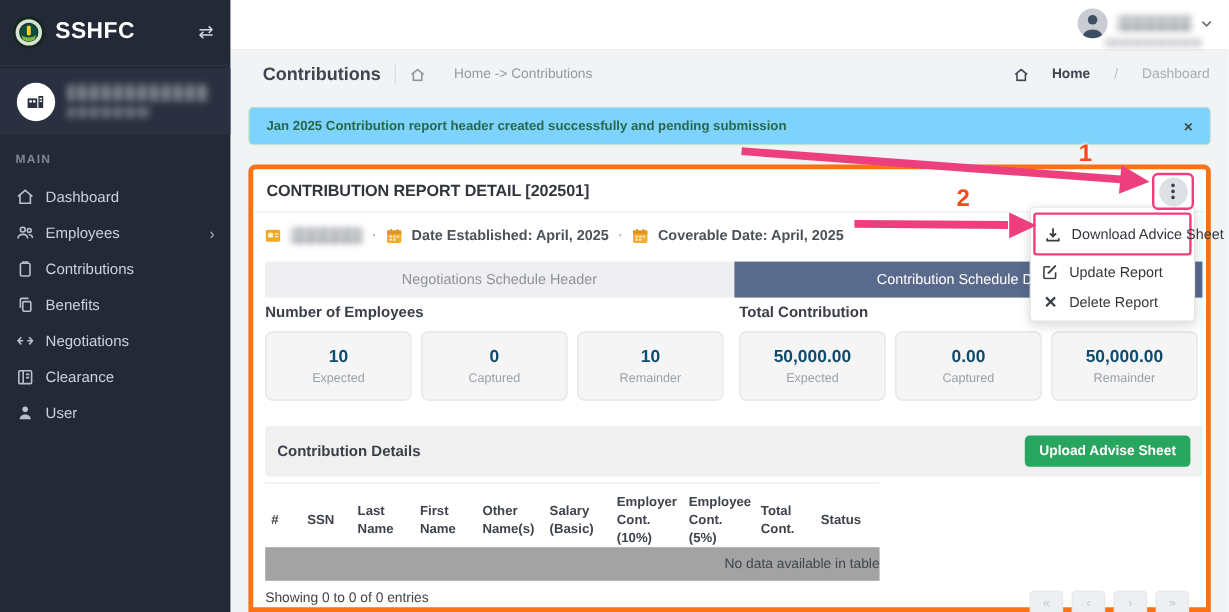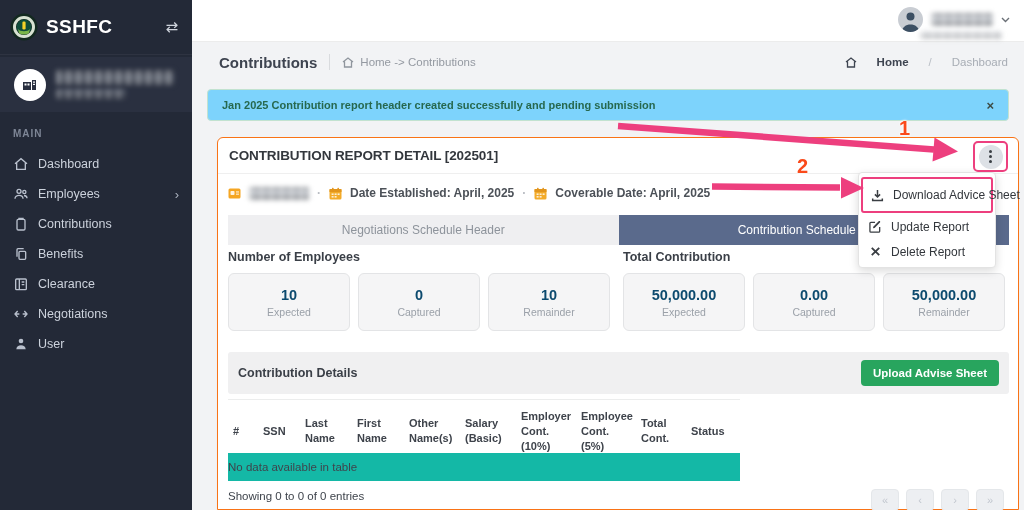--- a/index.html
+++ b/index.html
@@ -28,32 +28,32 @@
   
   .main { position:absolute; left:192px; top:0; width:832px; height:510px; }
   .topbar { position:absolute; left:0; top:0; width:832px; height:42px; background:#fff; border-bottom:1px solid #ececec; }
   .userchip { position:absolute; right:14px; top:7px; display:flex; align-items:center; gap:8px; cursor:pointer; }
   .uav { width:25px; height:25px; border-radius:50%; background:#c9cdd3; display:flex; align-items:flex-end; justify-content:center; overflow:hidden; }
   .sub-redact { position:absolute; right:22px; top:31px; width:82px; height:8px; }
 
   .page-head { position:absolute; left:27px; top:50px; right:16px; height:24px; display:flex; align-items:center; }
   .page-title { font-size:15px; font-weight:700; color:#3e4450; }
   .vdiv { width:1px; height:16px; background:#d9dbde; margin:0 12px; }
-  .crumb { display:flex; align-items:center; gap:6px; color:#9499a1; font-size:11.5px; }
+  .crumb { display:flex; align-items:center; gap:24px; color:#9499a1; font-size:11.5px; }
   .crumb-right { margin-left:auto; display:flex; align-items:center; gap:20px; font-size:11.5px; }
   .crumb-right .home { color:#3e4450; font-weight:600; }
   .crumb-right .sep { color:#b9bec5; }
   .crumb-right .cur { color:#a8adb5; }
 
   .alert { position:absolute; left:15px; top:89px; width:802px; height:32px; background:#7dd3fc; border:1px solid #c2e2d0; border-radius:4px; display:flex; align-items:center; padding:0 14px; }
   .alert-msg { font-size:11px; font-weight:700; color:#27684e; }
   .alert-x { margin-left:auto; color:#3c4a43; font-size:13px; font-weight:700; cursor:pointer; line-height:1; }
 
   
-  .card { position:absolute; left:25px; top:137px; width:802px; height:373px; background:#fff; border:1px solid #f97316; border-radius:6px 6px 0 0; box-shadow:0 1px 2px rgba(0,0,0,.03); }
+  .card { position:absolute; left:15px; top:137px; width:802px; height:373px; background:#fff; border:4px solid #f97316; border-radius:6px 6px 0 0; box-shadow:0 1px 2px rgba(0,0,0,.03); }
   .card-head { position:relative; height:36px; border-bottom:1px solid #efefef; display:flex; align-items:center; padding:0 11px; }
   .card-title { font-size:13.5px; font-weight:800; color:#33373d; letter-spacing:-.1px; }
   .kebab-box { position:absolute; right:10px; top:3px; width:35px; height:31px; border:2px solid #ed3f7e; border-radius:5px; background:#fff; display:flex; align-items:center; justify-content:center; z-index:12; }
   .kebab-btn { width:24px; height:24px; border-radius:50%; background:#dde1e6; display:flex; flex-direction:column; align-items:center; justify-content:center; gap:2px; cursor:pointer; }
   .kebab-btn i { width:3px; height:3px; border-radius:50%; background:#3a3f45; }
 
   .meta { position:absolute; left:10px; top:45px; height:20px; display:flex; align-items:center; gap:8px; font-size:12px; font-weight:600; color:#4c5158; }
   .dotsep { color:#b8bcc2; font-size:12px; }
 
   .tabs { position:absolute; left:10px; top:77px; width:781px; height:30px; display:flex; }
@@ -67,21 +67,21 @@
   .stat { width:122px; height:58px; background:#f5f5f6; border:1px solid #e3e4e6; border-radius:6px; display:flex; flex-direction:column; align-items:center; justify-content:center; gap:3px; }
   .stat .v { font-size:14.5px; font-weight:700; color:#0c4a6e; }
   .stat .l { font-size:10.5px; color:#9ba1a9; }
 
   .details-bar { position:absolute; left:10px; top:214px; width:781px; height:42px; background:#f0f0f1; border-radius:3px; display:flex; align-items:center; padding:0 10px; }
   .details-title { font-size:12.5px; font-weight:700; color:#3a3f47; }
   .btn-green { margin-left:auto; background:#28a55e; color:#fff; font-size:11.5px; font-weight:700; border:none; border-radius:4px; padding:7px 12px; cursor:pointer; }
 
   table.grid { position:absolute; left:10px; top:261px; width:512px; border-collapse:collapse; table-layout:fixed; }
   table.grid th { font-size:11px; font-weight:700; color:#3e434b; text-align:left; padding:9px 5px; line-height:1.35; vertical-align:middle; border-top:1px solid #eceded; border-bottom:1px solid #e2e4e6; }
-  .empty-band { position:absolute; left:10px; top:315px; width:512px; height:28px; background:#14b8a6; font-size:11.5px; color:#3f444c; text-align:left; line-height:28px; }
+  .empty-band { position:absolute; left:10px; top:315px; width:512px; height:28px; background:#a3a3a3; font-size:11.5px; color:#3f444c; text-align:right; line-height:28px; }
   .table-footer { position:absolute; left:10px; top:352px; font-size:11.5px; color:#3f444c; }
   .pager { position:absolute; right:14px; top:351px; display:flex; gap:7px; }
   .pbtn { width:28px; height:22px; background:#edeff2; border:1px solid #e4e7ea; border-radius:4px; color:#c2c7cf; font-size:11px; display:flex; align-items:center; justify-content:center; cursor:pointer; }
 
   
   .menu { position:absolute; left:666px; top:172px; width:138px; background:#fff; border:1px solid #e3e3e3; border-radius:4px; box-shadow:0 3px 10px rgba(0,0,0,.15); padding:3px 0; z-index:11; }
   .mi { display:flex; align-items:center; gap:9px; height:25px; padding:0 10px; font-size:12px; color:#33373c; cursor:pointer; white-space:nowrap; }
   .mi .mic { width:13px; height:13px; flex:none; color:#3a3e43; }
   .mi.hl { border:2px solid #ed3f7e; border-radius:3px; margin:1px 2px; height:26px; padding:16px 8px; }
 
@@ -156,30 +156,30 @@
       </div>
       <div class="nav-item">
         <svg class="nic" viewBox="0 0 24 24" fill="none" stroke="currentColor" stroke-width="2">
             <rect x="9" y="8" width="10" height="12" rx="1.5"></rect>
             <path d="M6 16V5.5A1.5 1.5 0 0 1 7.5 4H16"></path>
           </svg>
         <span>Benefits</span>
       </div>
       <div class="nav-item">
         <svg class="nic" viewBox="0 0 24 24" fill="none" stroke="currentColor" stroke-width="2">
+            <path d="M7 7.5 3 12l4 4.5M17 7.5 21 12l-4 4.5M3.5 12h6M14.5 12h6"></path>
+          </svg>
+        <span>Negotiations</span>
+      </div>
+      <div class="nav-item">
+        <svg class="nic" viewBox="0 0 24 24" fill="none" stroke="currentColor" stroke-width="2">
             <rect x="4" y="4.5" width="16" height="16" rx="1.5"></rect>
             <path d="M9.5 4.5v16M13 9h4M13 13h4"></path>
           </svg>
         <span>Clearance</span>
-      </div>
-      <div class="nav-item">
-        <svg class="nic" viewBox="0 0 24 24" fill="none" stroke="currentColor" stroke-width="2">
-            <path d="M7 7.5 3 12l4 4.5M17 7.5 21 12l-4 4.5M3.5 12h6M14.5 12h6"></path>
-          </svg>
-        <span>Negotiations</span>
       </div>
       <div class="nav-item">
         <svg class="nic" viewBox="0 0 24 24" fill="currentColor">
             <circle cx="12" cy="7.5" r="3.5"></circle>
             <path d="M5 20c0-4 3.4-6 7-6s7 2 7 6z"></path>
           </svg>
         <span>User</span>
       </div>
     </nav>
   </aside>

